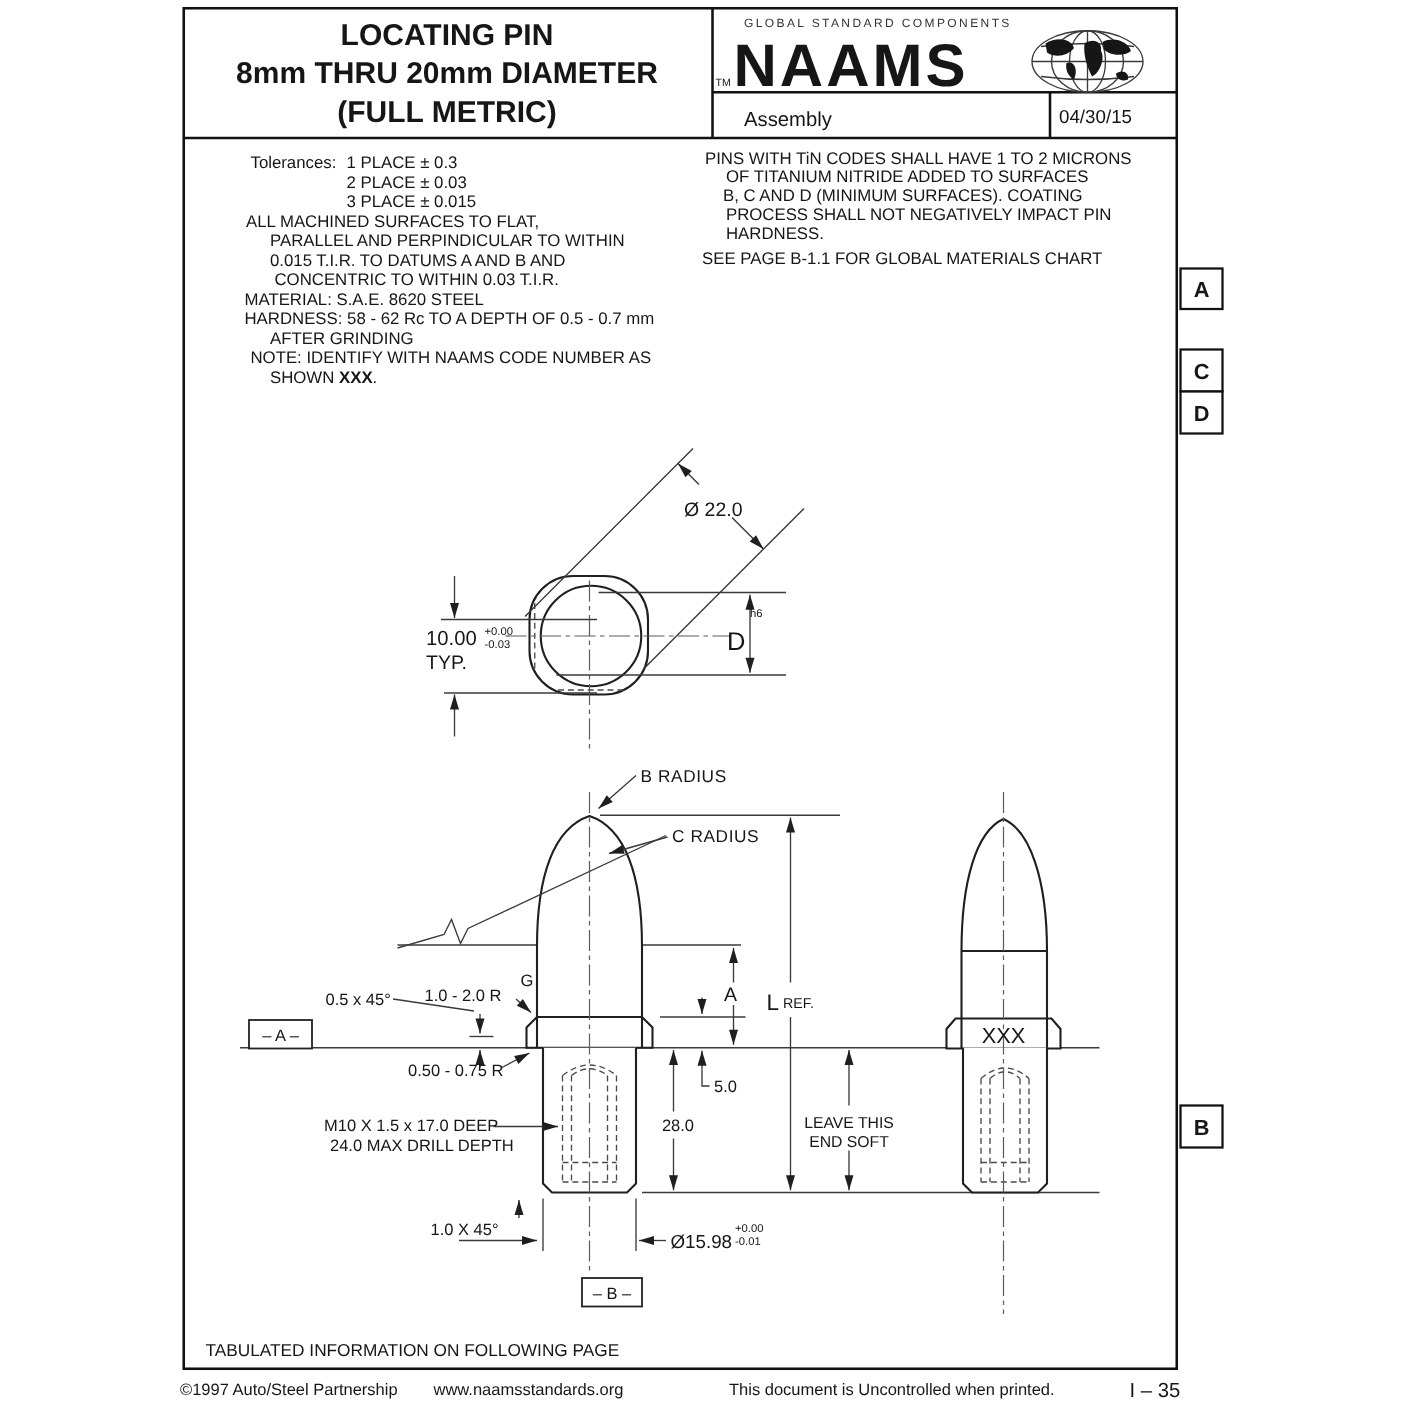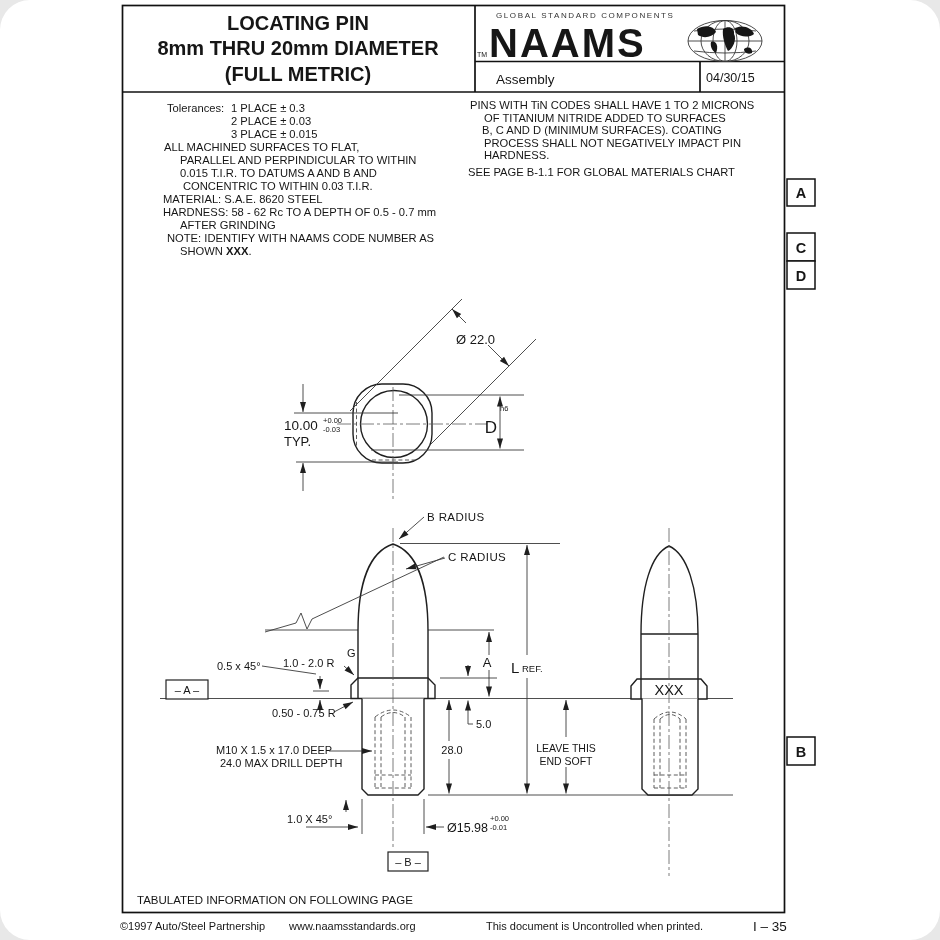--- a/index.html
+++ b/index.html
@@ -1,16 +1,16 @@
 <!DOCTYPE html>
 <html><head>
 <meta charset="utf-8">
 <style>
   html,body{margin:0;padding:0;background:#e8e8e8;}
-  .sheet{position:relative;width:940px;height:940px;background:#ffffff;font-family:"Liberation Sans",sans-serif;overflow:hidden;border-radius:30px;}
+  .sheet{position:relative;width:940px;height:940px;background:#ffffff;font-family:"Liberation Sans",sans-serif;overflow:hidden;}
   svg{position:absolute;left:0;top:0;}
   svg text{fill:#161616;font-family:"Liberation Sans",sans-serif;}
   .obj{stroke:#1f1f1f;stroke-width:1.4;fill:none;}
   .objf{stroke:#1f1f1f;stroke-width:1.4;fill:#ffffff;}
   .thin{stroke:#3a3a3a;stroke-width:0.9;fill:none;}
   .hid{stroke:#4a4a4a;stroke-width:0.9;fill:none;stroke-dasharray:4 2.6;}
   .cl{stroke:#5a5a5a;stroke-width:0.8;fill:none;stroke-dasharray:14 3 3 3;}
   .bord{stroke:#111111;stroke-width:1.7;fill:none;}
   .zbox{stroke:#111111;stroke-width:1.5;fill:#ffffff;}
   .dbox{stroke:#222222;stroke-width:1.2;fill:#ffffff;}

